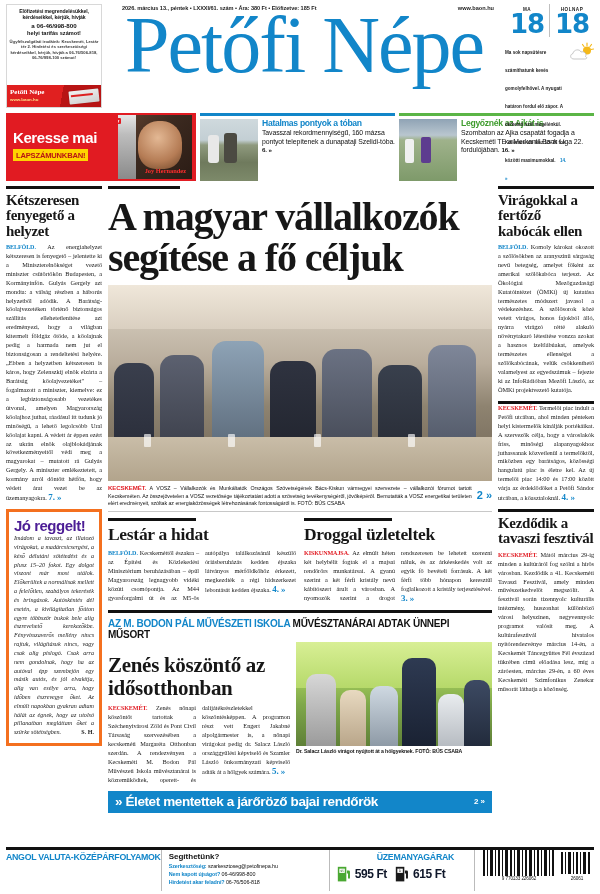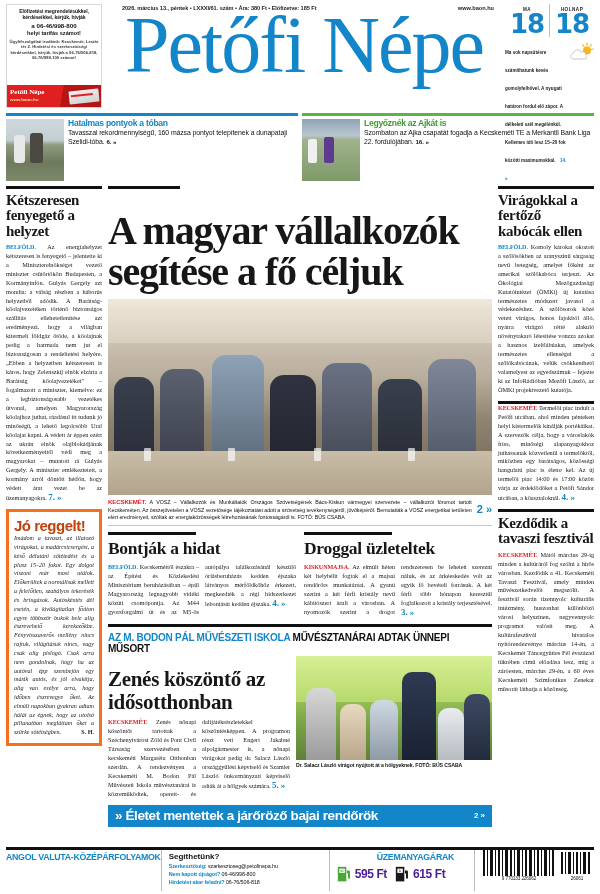--- a/index.html
+++ b/index.html
@@ -383,21 +383,21 @@
     font-weight: bold;
     color: #171717;
     letter-spacing: -.3px;
     line-height: 1.02;
   }
   .art-head.small { font-size: 15px; margin: 4px 0 4px 0; }
   .art-head.mid   { font-size: 17.5px; margin: 5px 0 5px 0; }
   .art-head.jumbo {
     font-size: 40px;
     line-height: 1.03;
-    margin: 21px 0 7px 0;
+    margin: 7px 0 7px 0;
     letter-spacing: -1.1px;
   }
   .art-head.feature { font-size: 21px; line-height: 1.08; margin: 12px 0 0 0; }
 
   .lead-tag {
     font-size: 6.1px;
     font-weight: bold;
     color: #1286c9;
     letter-spacing: -.1px;
   }
@@ -529,21 +529,21 @@
 
   .goodmorning {
     border: 3px solid #f4701f;
     padding: 5px 5px 6px 5px;
     margin-top: 6px;
     box-sizing: border-box;
   }
   .gm-title {
     font-size: 15px;
     font-weight: bold;
-    color: #c2410c;
+    color: #4c1d95;
     letter-spacing: -.5px;
     margin-bottom: 0;
   }
   .gm-body {
     font-family: "Liberation Serif", serif;
     font-style: italic;
     font-size: 6.1px;
     line-height: 1.45;
     text-align: justify;
     color: #1a1a1a;
@@ -627,21 +627,21 @@
     font-weight: bold;
     color: #1286c9;
     letter-spacing: -.3px;
     margin-left: 40px;
   }
   .fuel-rows { display: flex; gap: 8px; margin-top: 3px; align-items: center; }
   .fuel-item { display: flex; align-items: center; gap: 3px; }
   .fuel-val {
     font-size: 12px;
     font-weight: bold;
-    color: #4c1d95;
+    color: #0f172a;
     letter-spacing: -.4px;
   }
   .pump { width: 15px; height: 17px; }
 
   .barcodes {
     border-left: 1px solid #bbb;
     margin-left: auto;
     padding-left: 7px;
     display: flex;
     align-items: flex-start;
@@ -709,20 +709,30 @@
           <path d="M12 34 C4 34 3 25 10 23 C11 15 23 13 26 20 C33 18 38 24 35 29 C39 31 38 34 33 34 Z" fill="#ffffff" stroke="#b9b9b9" stroke-width="1.6" stroke-linejoin="round"></path>
         </svg>
         <span class="weather-text">Ma sok napsütésre számíthatunk kevés gomolyfelhővel. A nyugati határon fordul elő zápor. A délkeleti szél megélénkül. Kellemes idő lesz 15–20 fok közötti maximumokkal.</span>
         <span class="weather-text weather-page">14. »</span>
       </div>
     </div>
   </div>
 
   <div class="teasers">
 
+    <div class="teaser-ad">
+      <div class="teaser-ad-mag">
+        <span class="teaser-ad-tv">tv</span>
+        <span class="teaser-ad-face"></span>
+        <span class="teaser-ad-name">Joy Hernandez</span>
+      </div>
+      <div class="teaser-ad-left"></div>
+      <div class="teaser-ad-title">Keresse mai</div>
+      <div class="teaser-ad-sub">LAPSZÁMUNKBAN!</div>
+    </div>
 
     <div class="teaser">
       <div class="teaser-rule blue"></div>
       <div class="teaser-inner">
         <div class="teaser-photo fish"></div>
         <div class="teaser-text">
           <div class="teaser-title blue">Hatalmas pontyok a tóban</div>
           <div class="teaser-desc"><span>Tavasszal rekordmennyiségű, 160 mázsa pontyot telepítenek a dunapataji Szelidi-tóba.</span> <span class="pageref">6. »</span></div>
         </div>
       </div>
@@ -786,21 +796,21 @@
           <span>A VOSZ – Vállalkozók és Munkáltatók Országos Szövetségének Bács-Kiskun vármegyei szervezete – vállalkozói fórumot tartott Kecskeméten. Az összejövetelen a VOSZ vezetősége tájékoztatást adott a szövetség tevékenységéről, jövőképéről. Bemutatták a VOSZ energetikai területen elért eredményeit, szóltak az energiaközösségek létrehozásának fontosságáról is. FOTÓ: BÚS CSABA</span>
         </div>
         <div class="pagebadge">2 »</div>
       </div>
 
       <div class="hr-thin-gray" style="margin-top:4px;"></div>
 
       <div class="two-col-wrap">
         <div class="two-col-item">
           <div class="hr-black short" style="width:88px;"></div>
-          <h3 class="art-head mid">Bontják a hidat</h3>
+          <h3 class="art-head mid">Lestár a hidat</h3>
           <div class="body-text body-serif-2col">
             <span class="lead-tag">BELFÖLD.</span>
             <span>Kecskeméttől északra – az Építési és Közlekedési Minisztérium beruházásában – épül Magyarország legnagyobb vidéki közúti csomópontja. Az M44 gyorsforgalmi út és az M5-ös autópálya találkozásánál készülő óriásberuházás kedden éjszaka látványos mérföldkőhöz érkezett, megkezdték a régi hídszerkezet lebontását kedden éjszaka.</span>
             <span class="pagebadge" style="font-size:9px;padding:0;">4. »</span>
           </div>
         </div>
         <div class="two-col-item">
           <div class="hr-black short" style="width:88px;"></div>
           <h3 class="art-head mid">Droggal üzleteltek</h3>
           <div class="body-text body-serif-2col">

